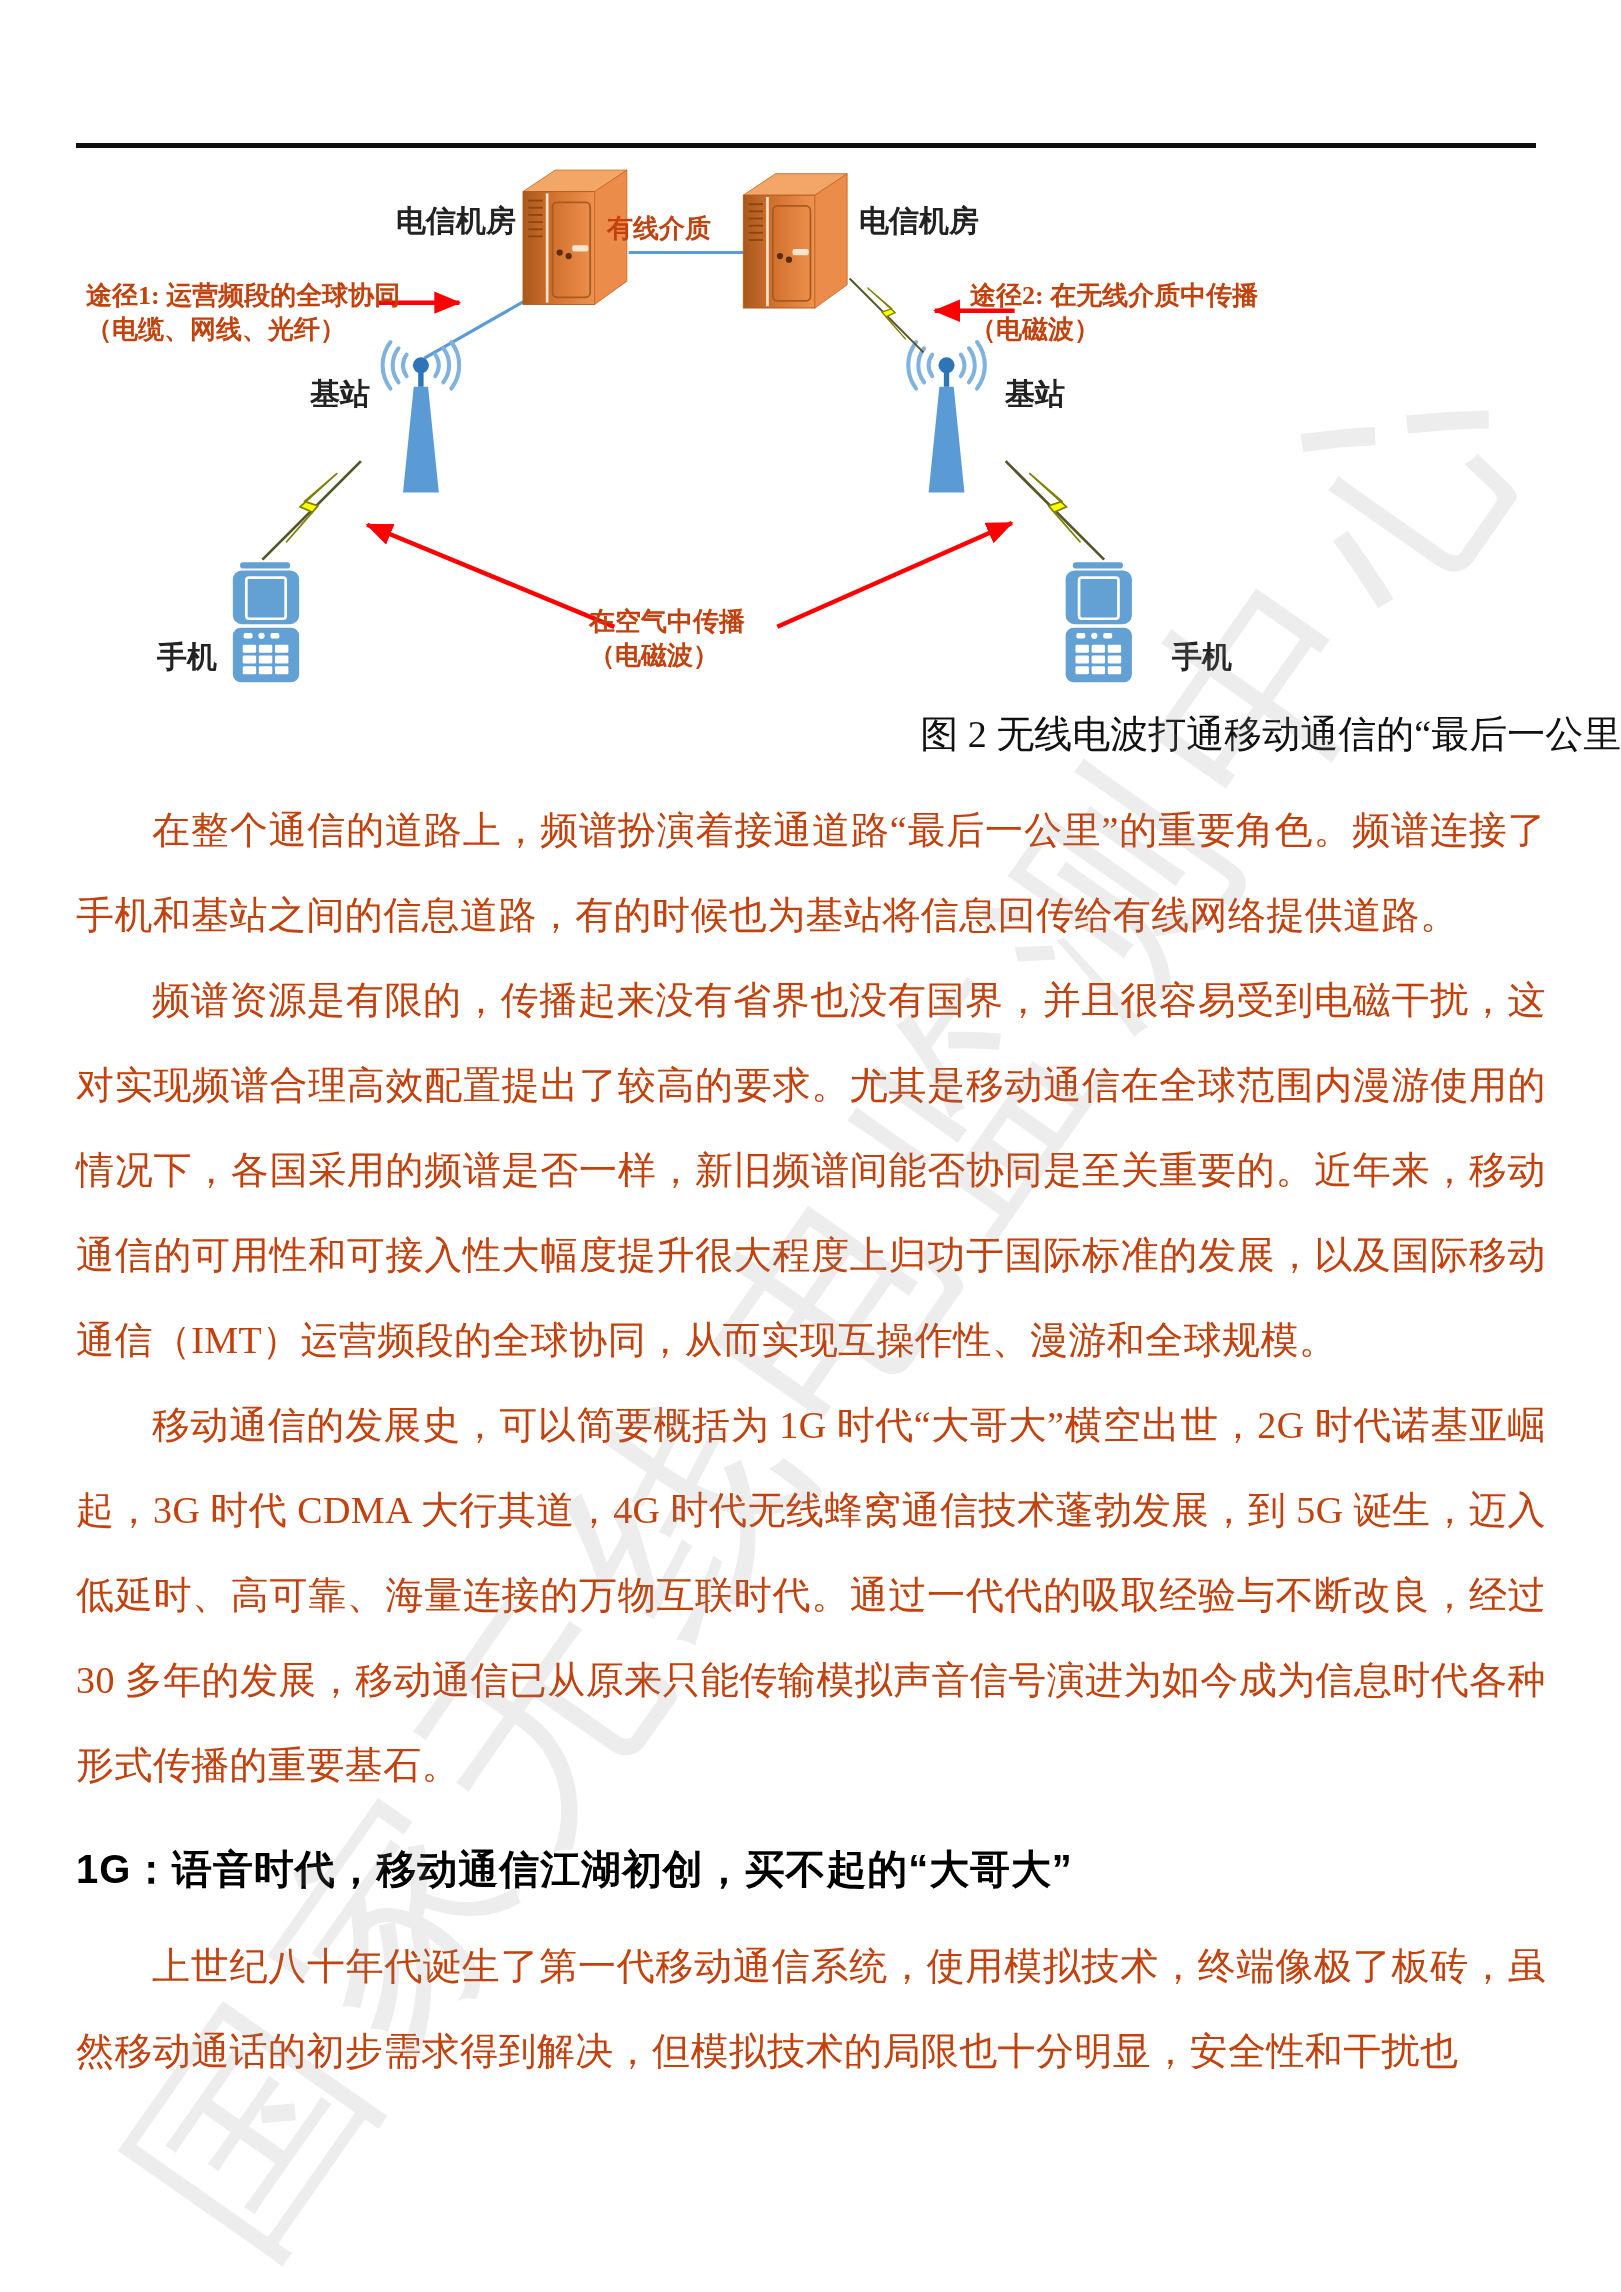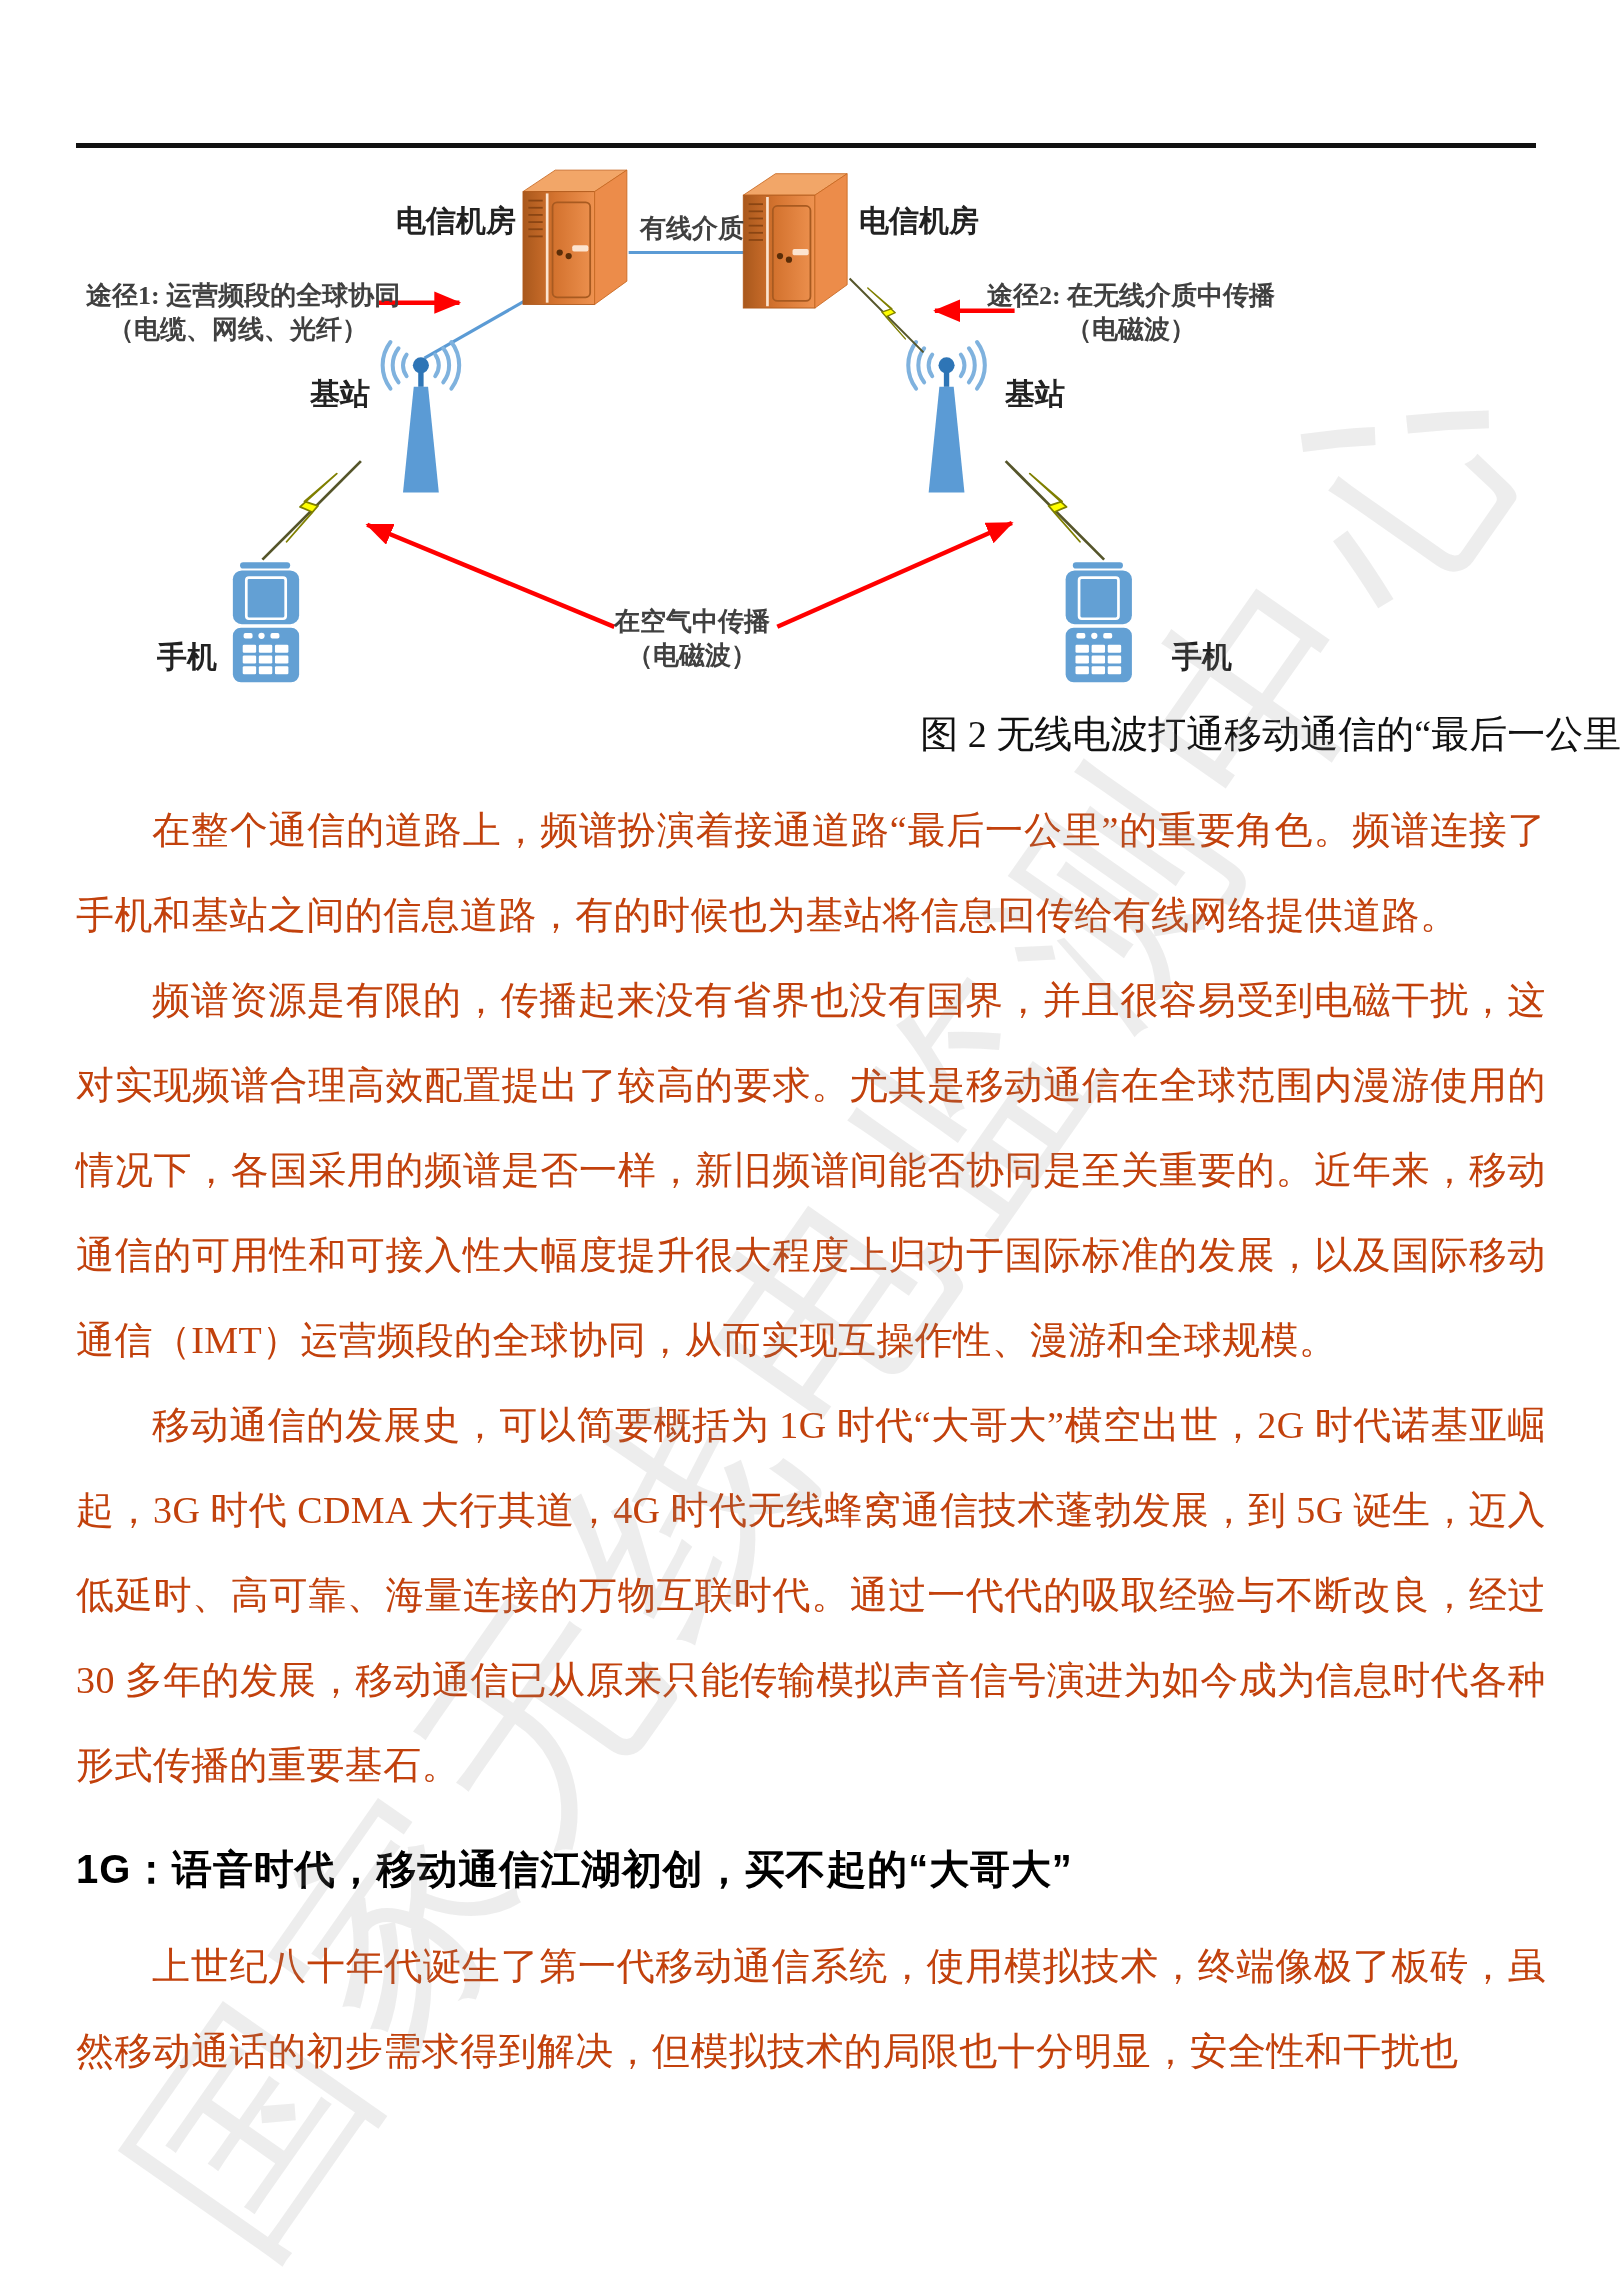--- a/index.html
+++ b/index.html
@@ -21,22 +21,22 @@
   #figure{position:absolute;left:16px;top:0;width:1622px;height:788px;}
   #figure svg{position:absolute;left:0;top:0;}
   .fig-label{
     position:absolute;
     font-family:"Liberation Sans","DejaVu Sans",sans-serif;
     font-size:30px;font-weight:600;color:#222222;white-space:nowrap;
   }
   .fig-red{
     position:absolute;
     font-family:"Liberation Serif","DejaVu Serif",serif;
-    font-size:26px;font-weight:bold;color:#404040;
-    text-align:center;line-height:34px;white-space:nowrap;
+    font-size:26px;font-weight:bold;color:#c2410c;
+    text-align:left;line-height:34px;white-space:nowrap;
   }
   #caption{
     position:absolute;left:0;top:709px;width:1622px;
     text-align:right;font-size:38px;color:#111111;
     font-family:"Liberation Serif","DejaVu Serif",serif;
   }
   
   #body-text{
     position:absolute;left:76px;top:788px;width:1470px;
   }

